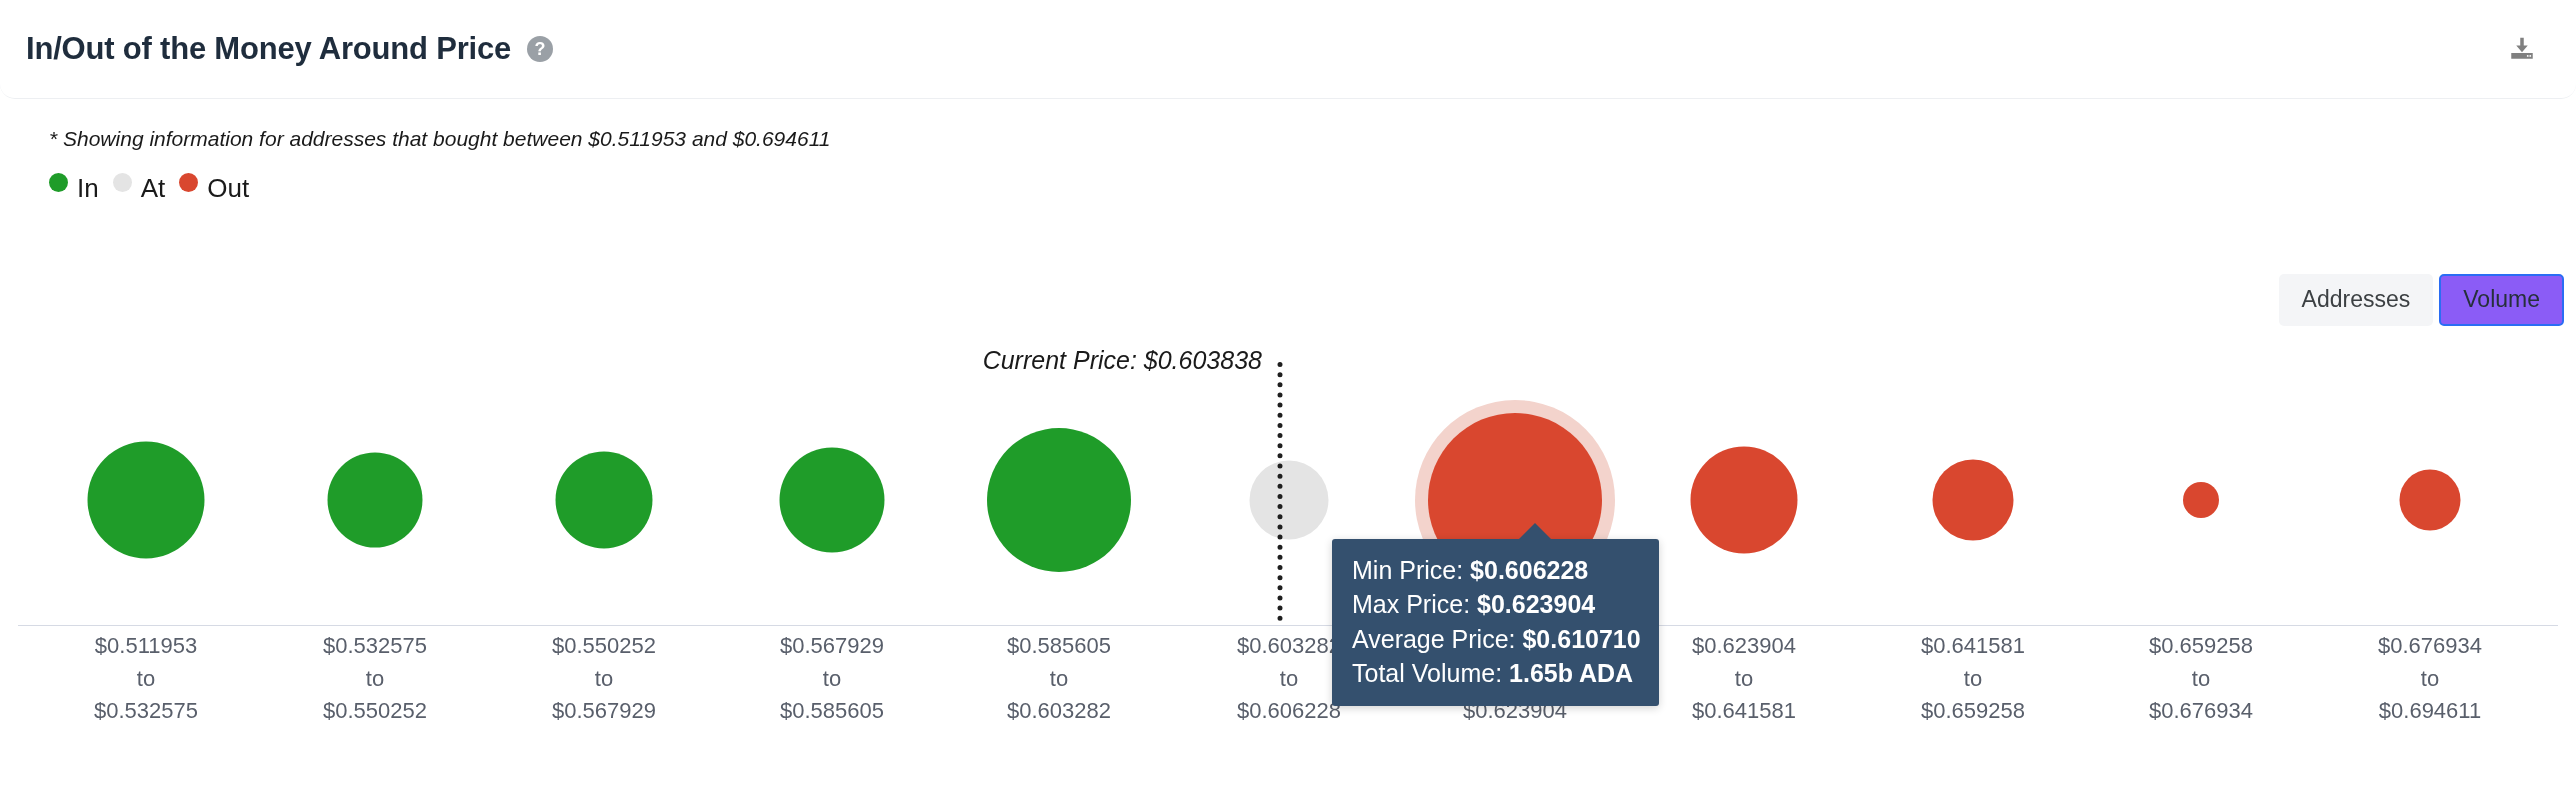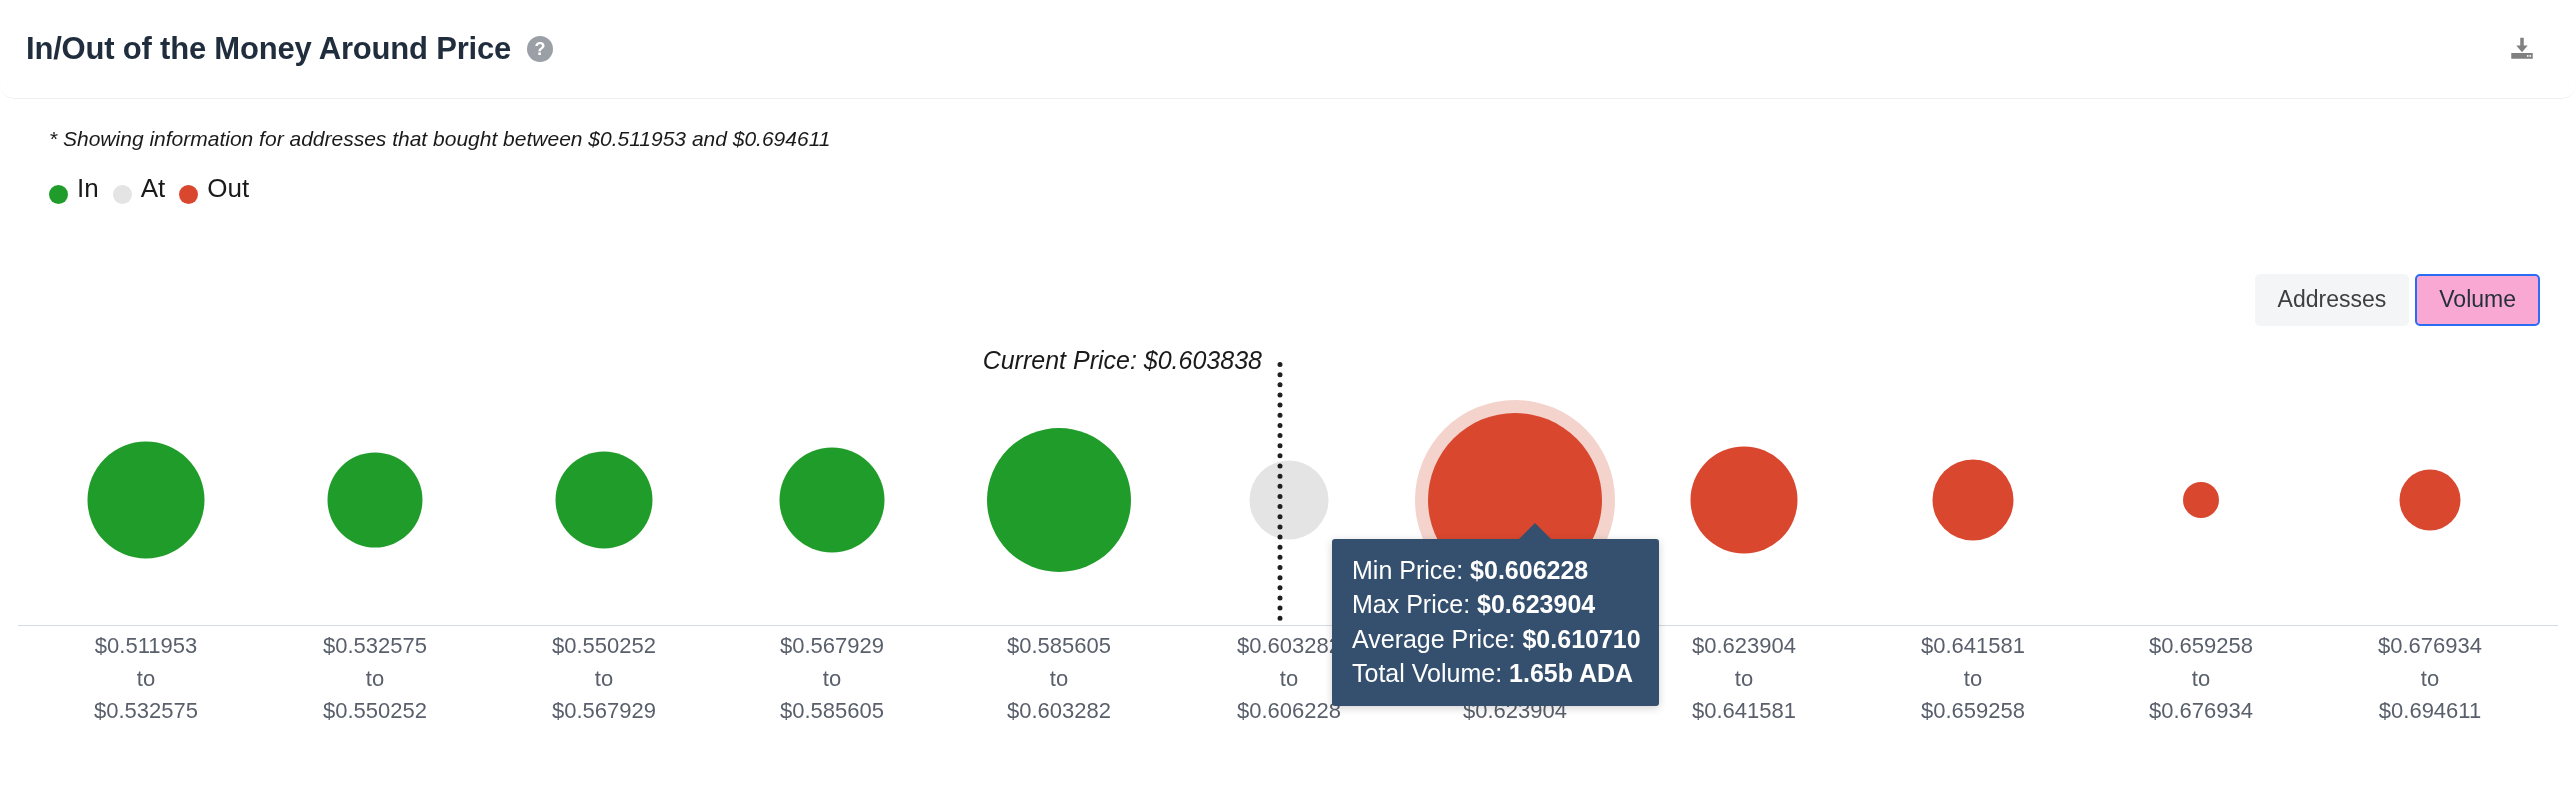--- a/index.html
+++ b/index.html
@@ -60,45 +60,45 @@
     font-style: italic;
     font-weight: 400;
     color: #1a1a1a;
   }
   .legend {
     margin: 22px 0 0 49px;
     display: flex;
     align-items: center;
     gap: 14px;
   }
-  .legend-item { display:flex; align-items:flex-end; gap:9px; }
+  .legend-item { display:flex; align-items:flex-start; gap:9px; }
   .legend-dot { width: 19px; height: 19px; border-radius: 50%; display:block; }
   .legend-label { font-size: 26px; color:#1a1a1a; }
 
   
   .toggle-wrap {
     position: absolute;
-    right: 36px;
+    right: 12px;
     top: 274px;
     display: flex;
     align-items: stretch;
   }
   .toggle-btn {
     font-size: 23px;
     padding: 9px 22px 10px;
     background: #f4f5f7;
     color: #3c4043;
     border: 1px solid transparent;
     border-radius: 5px;
     cursor: pointer;
     font-family: "Liberation Sans", sans-serif;
     line-height: 1.25;
   }
   .toggle-btn.active {
-    background: #f9a8d4;
+    background: #8b5cf6;
     border: 2px solid #2a6df4;
     color: #26303a;
     border-radius: 5px;
     margin-left: 6px;
   }
 
   
   .chart {
     position: absolute;
     left: 0; right: 0;

